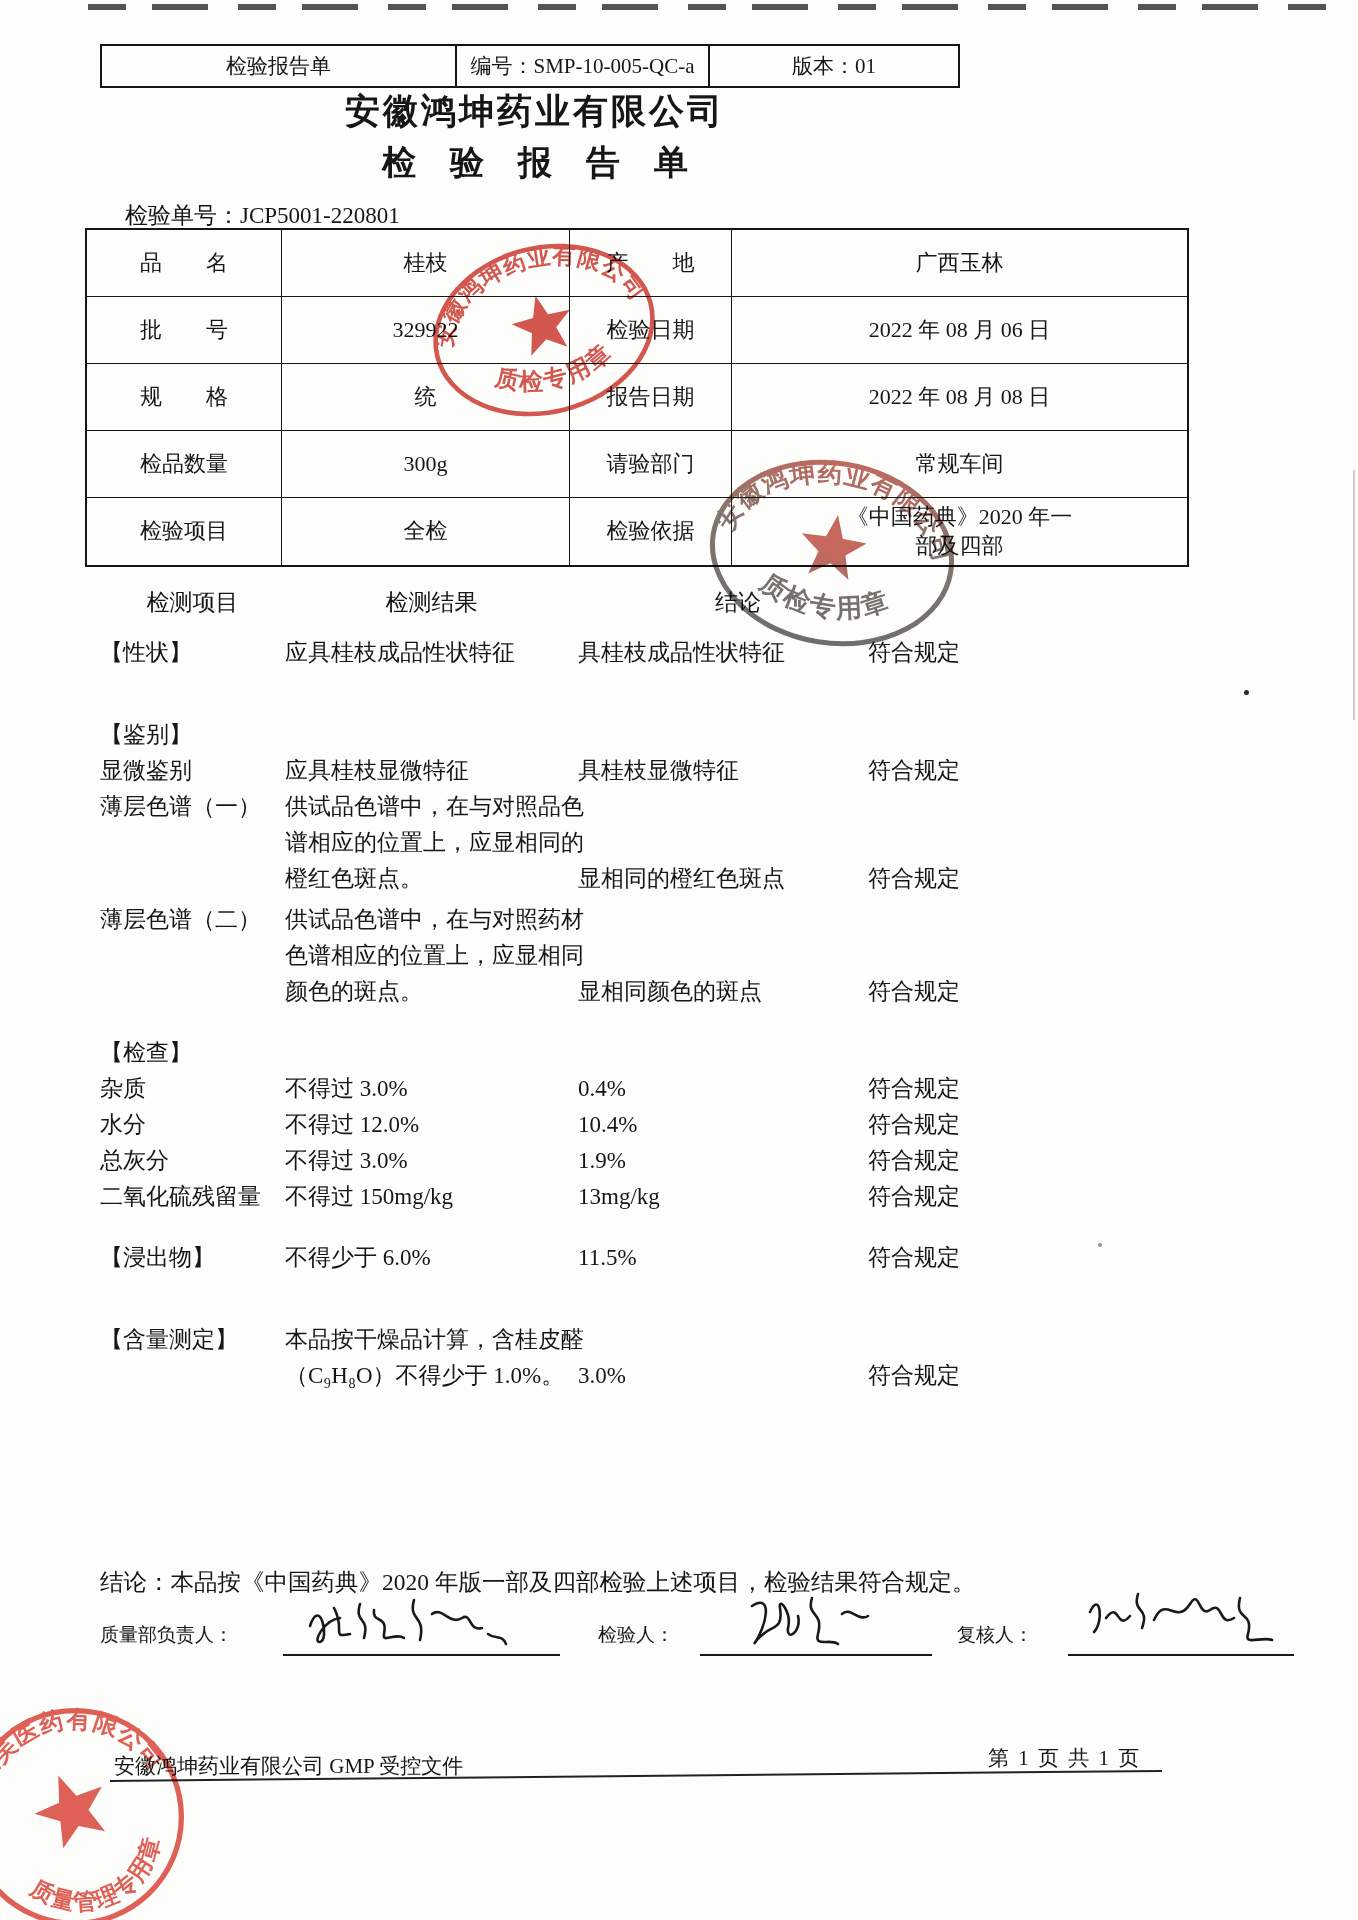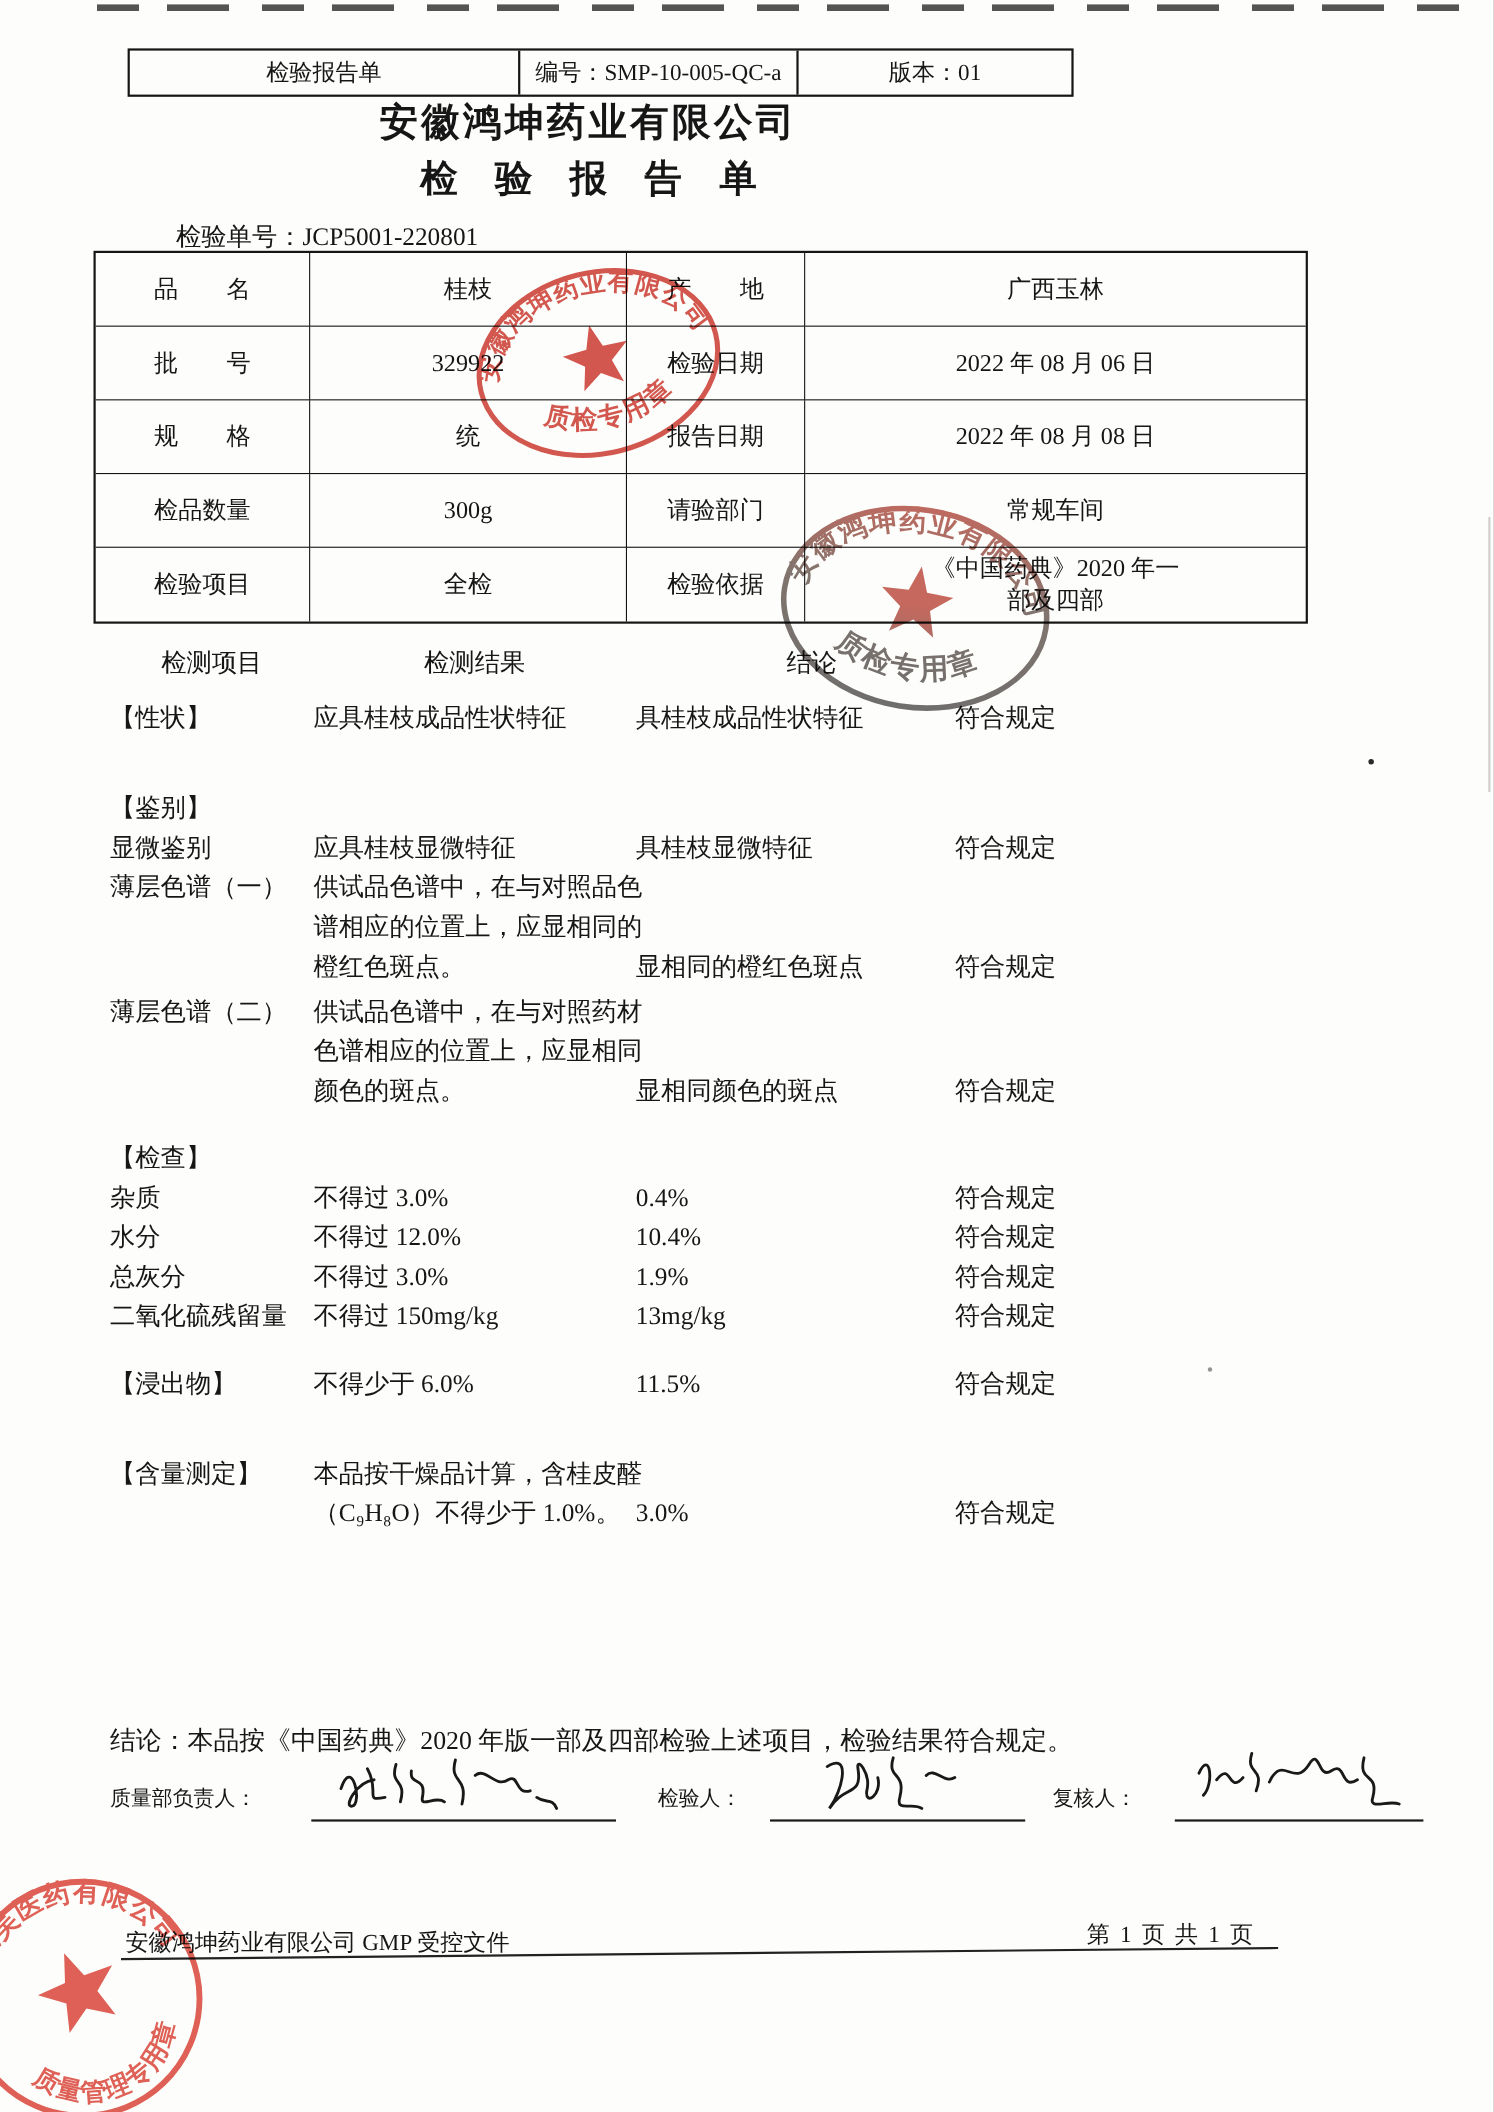--- a/index.html
+++ b/index.html
@@ -10,29 +10,29 @@
     color:#161616;
   }
   
   .scan-top{position:absolute;left:88px;top:4px;width:1250px;height:6px;opacity:.75;
     background:repeating-linear-gradient(90deg,#1c1c1c 0 38px,transparent 38px 64px,#1c1c1c 64px 120px,transparent 120px 150px);}
   .scan-side{position:absolute;right:3px;top:470px;width:2px;height:250px;background:#bbb;opacity:.7;}
   .speck{position:absolute;border-radius:50%;background:#2a2a2a;}
 
   
   .doc-header{position:absolute;left:100px;top:44px;width:856px;height:40px;
-    display:grid;grid-template-columns:355px 253px auto;border:2px solid #151515;font-size:21px;margin-left:16px;}
+    display:grid;grid-template-columns:355px 253px auto;border:2px solid #151515;font-size:21px;}
   .doc-header>div{display:flex;align-items:center;justify-content:center;border-right:2px solid #151515;}
   .doc-header>div:last-child{border-right:none;}
 
   .company-title{position:absolute;left:100px;top:88px;width:870px;text-align:center;
     font-size:35px;font-weight:700;letter-spacing:3px;}
   .report-title{position:absolute;left:100px;top:140px;width:870px;text-align:center;
     font-size:34px;font-weight:700;}
-  .report-no{position:absolute;left:125px;top:200px;font-size:23px;margin-left:35px;}
+  .report-no{position:absolute;left:125px;top:200px;font-size:23px;}
 
   
   .info-table{position:absolute;left:85px;top:228px;width:1100px;
     display:grid;grid-template-columns:195px 288px 162px 455px;grid-auto-rows:67px;
     border:2px solid #151515;font-size:22px;}
   .info-table>div{display:flex;align-items:center;justify-content:center;text-align:center;
     border-right:1.6px solid #151515;border-bottom:1.6px solid #151515;white-space:pre-line;line-height:1.3;}
   .info-table>div:nth-child(4n){border-right:none;}
   .info-table>div:nth-last-child(-n+4){border-bottom:none;}
 

